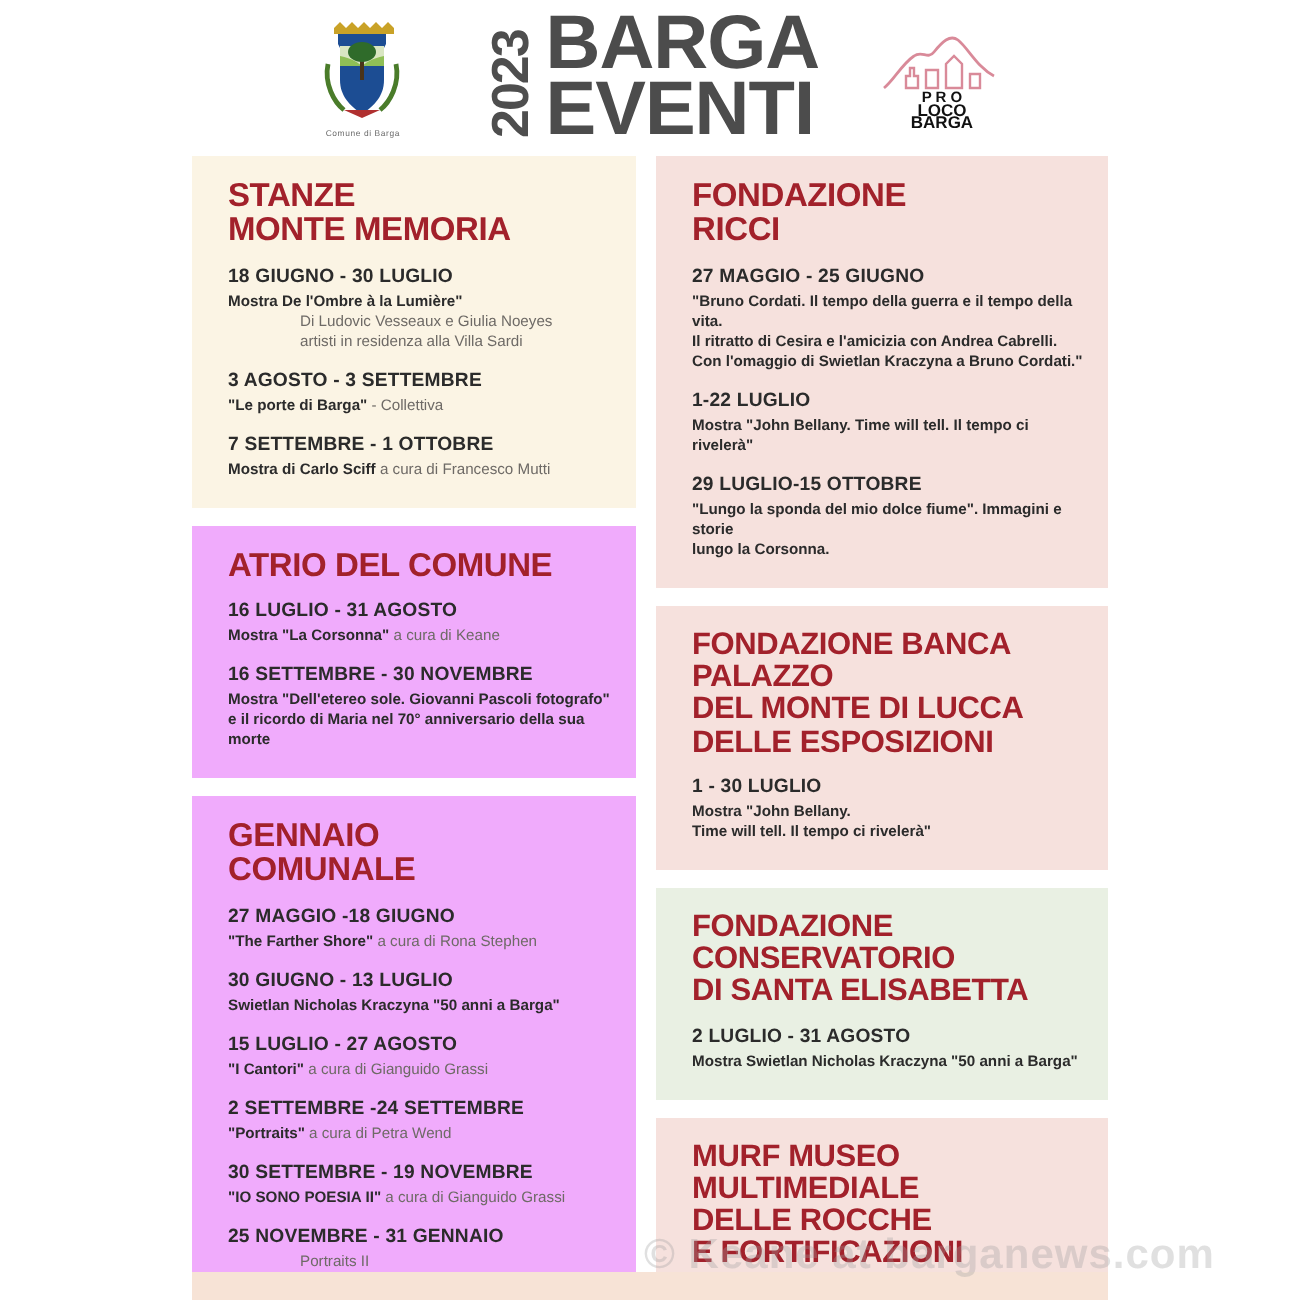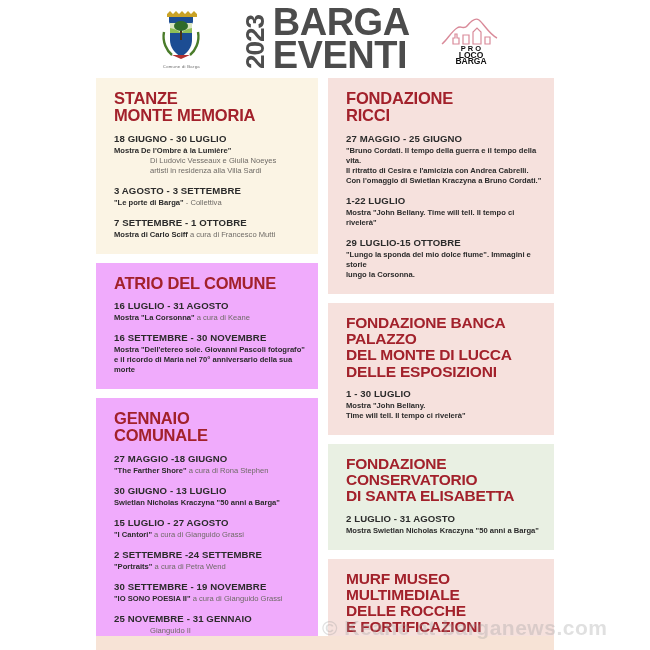--- a/index.html
+++ b/index.html
@@ -179,21 +179,21 @@
           <div class="ev">
             <div class="ev-date">2 SETTEMBRE -24 SETTEMBRE</div>
             <div class="ev-l1">"Portraits"<span class="soft"> a cura di Petra Wend</span></div>
           </div>
           <div class="ev">
             <div class="ev-date">30 SETTEMBRE  - 19 NOVEMBRE</div>
             <div class="ev-l1">"IO SONO POESIA II"<span class="soft"> a cura di Gianguido Grassi</span></div>
           </div>
           <div class="ev">
             <div class="ev-date">25 NOVEMBRE - 31 GENNAIO</div>
-            <div class="ev-l2">Gianguido II</div>
+            <div class="ev-l2">Portraits II</div>
           </div>
         </div>
       </div>
     <div class="col col-right" id="right-col">
         <div class="panel blush">
           <div class="venue">
             <span>FONDAZIONE</span>
             <span>RICCI</span>
           </div>
           <div class="ev">

